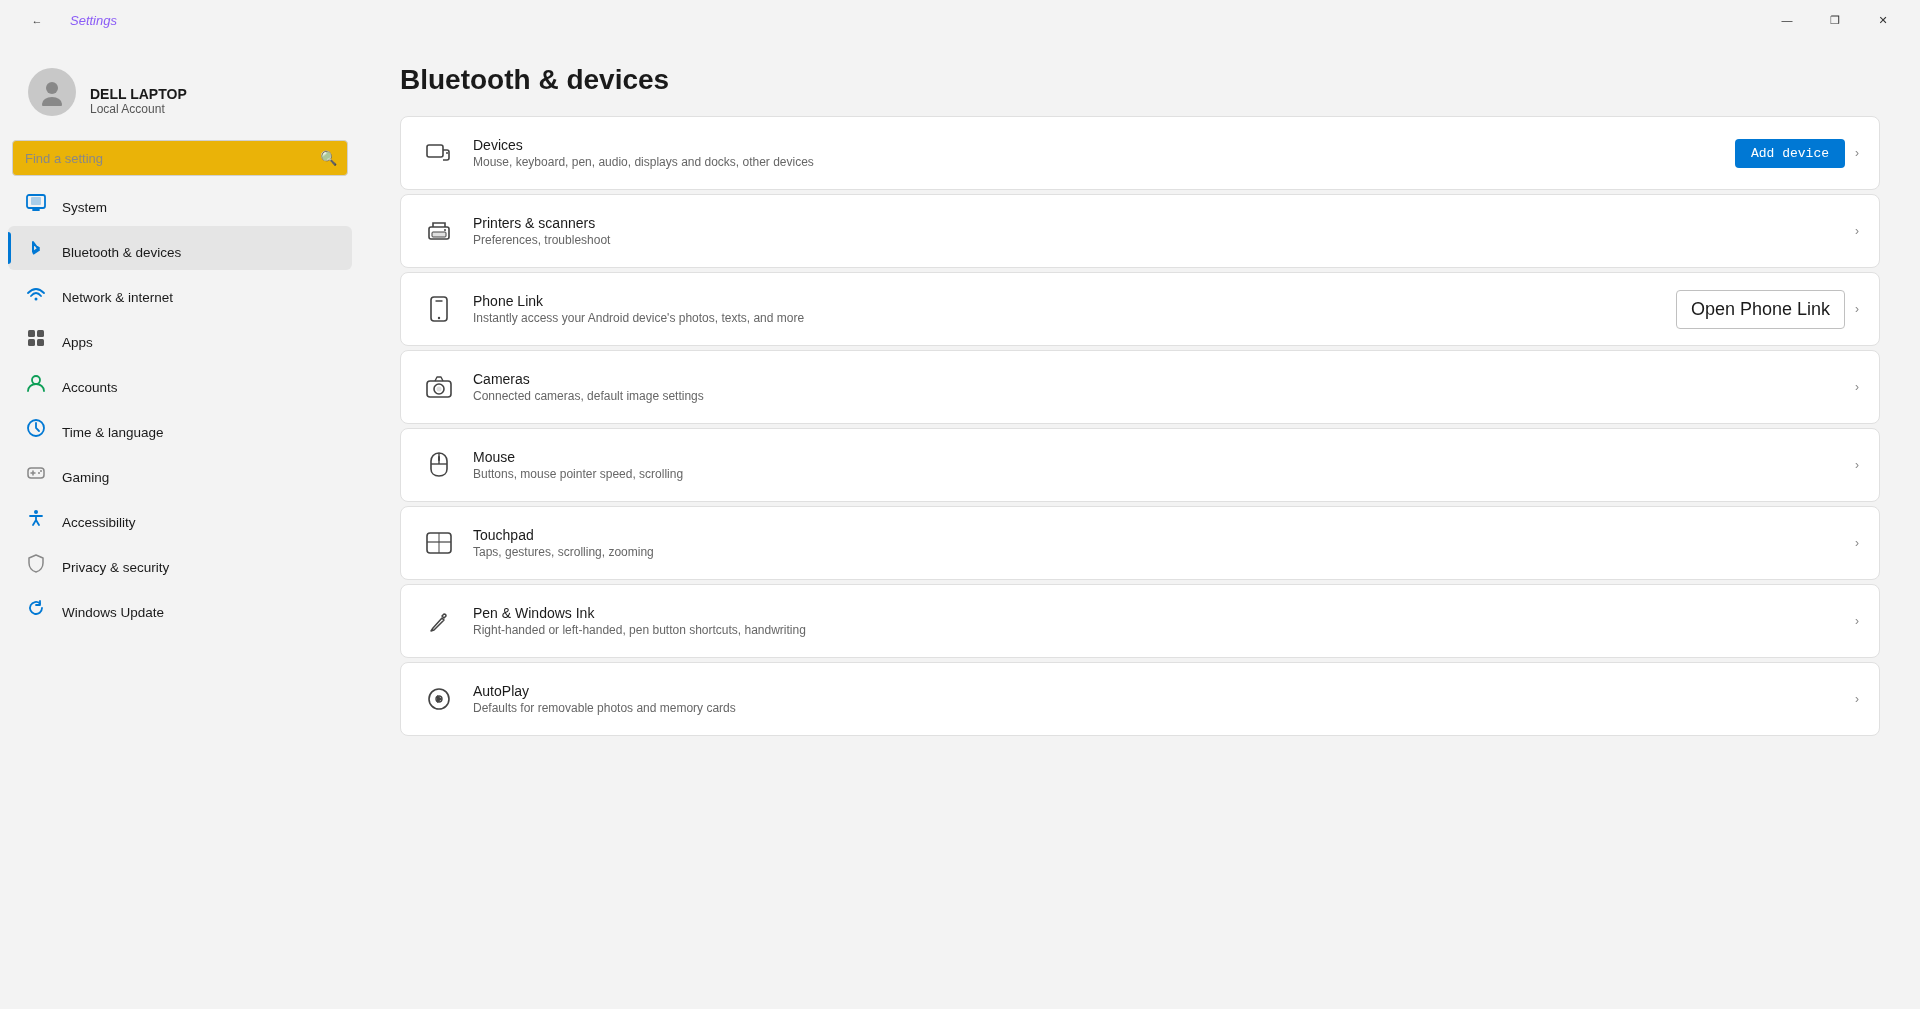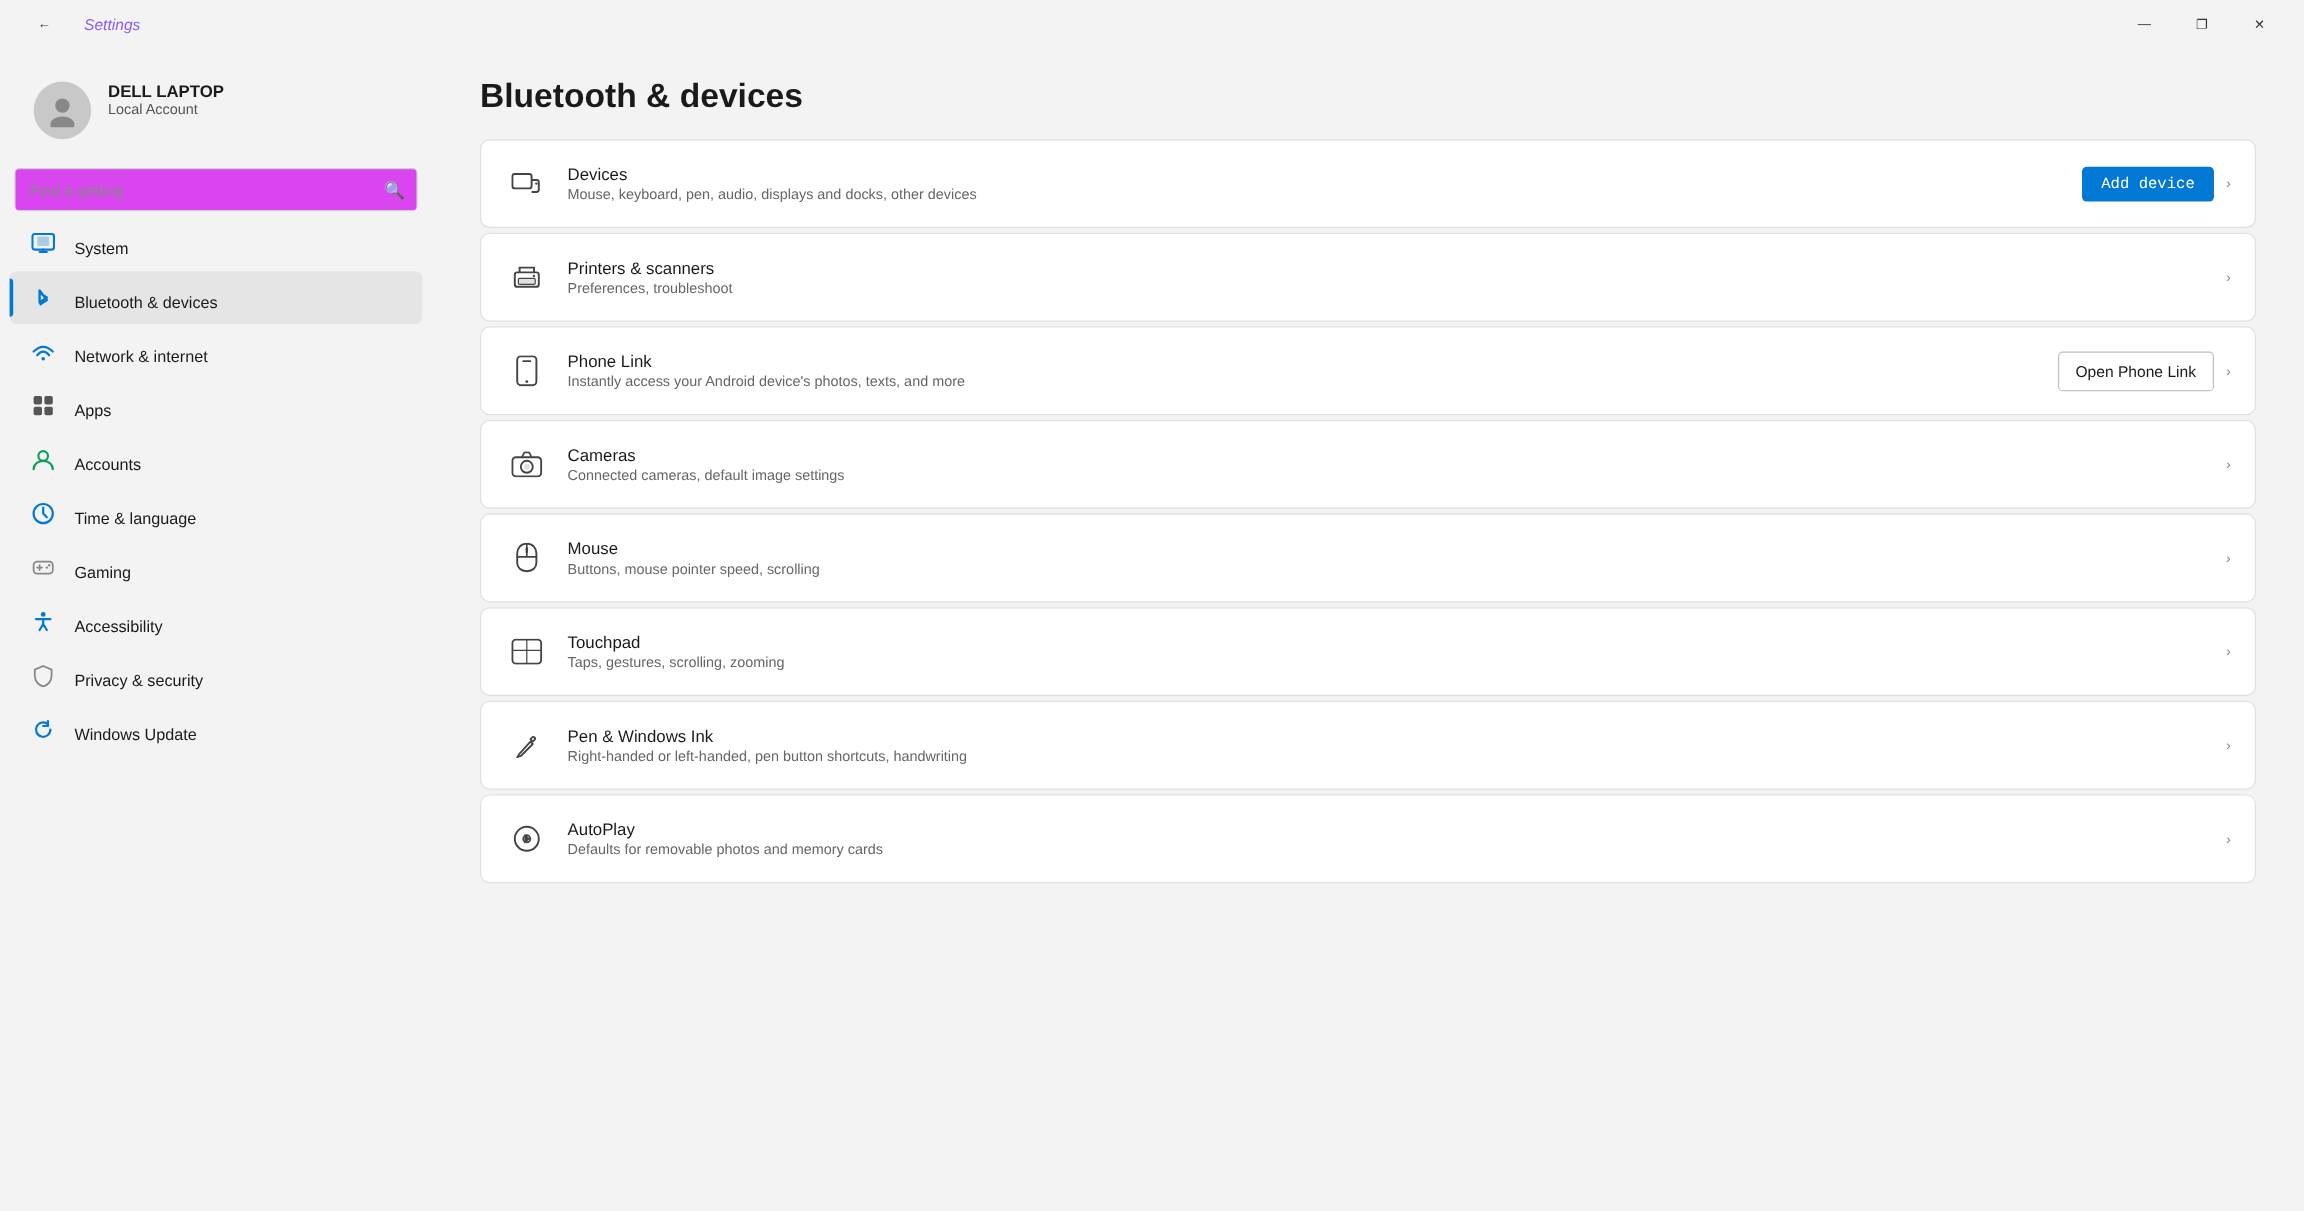--- a/index.html
+++ b/index.html
@@ -65,21 +65,21 @@
       display: flex;
       flex-direction: column;
       overflow-y: auto;
       flex-shrink: 0;
       padding-bottom: 16px;
     }
 
     
     .user-profile {
       display: flex;
-      align-items: flex-start;
+      align-items: flex-end;
       gap: 14px;
       padding: 20px 20px 16px 20px;
       cursor: pointer;
       border-radius: 8px;
       margin: 8px 8px 0 8px;
     }
     .avatar {
       width: 48px;
       height: 48px;
       border-radius: 50%;
@@ -106,21 +106,21 @@
       margin: 8px 12px 4px 12px;
       position: relative;
     }
     .search-input {
       width: 100%;
       height: 36px;
       border: 1px solid #d0d0d0;
       border-radius: 4px;
       padding: 0 36px 0 12px;
       font-size: 13px;
-      background: #d946ef;
+      background: #eab308;
       outline: none;
       color: #333;
     }
     .search-input::placeholder { color: #888; }
     .search-icon {
       position: absolute;
       right: 10px;
       top: 50%;
       transform: translateY(-50%);
       color: #555;
@@ -237,21 +237,21 @@
       cursor: pointer;
       white-space: nowrap;
       font-family: Liberation Mono, monospace;
     }
     .btn-open-phone {
       background: white;
       color: #1a1a1a;
       border: 1px solid #c0c0c0;
       border-radius: 4px;
       padding: 8px 14px;
-      font-size: 13px;
+      font-size: 18px;
       cursor: pointer;
       white-space: nowrap;
     }
     .chevron-icon {
       color: #888;
       font-size: 12px;
     }
 
     
     svg { display: block; }

